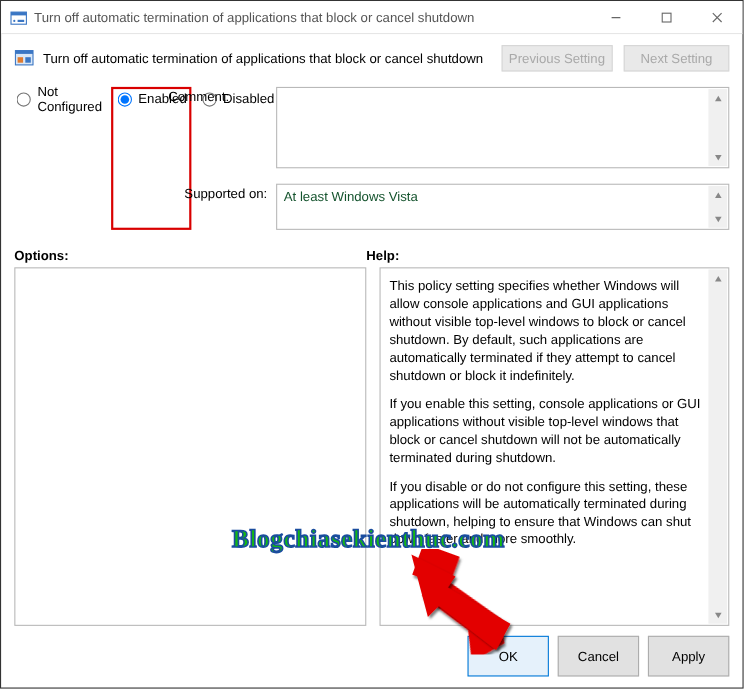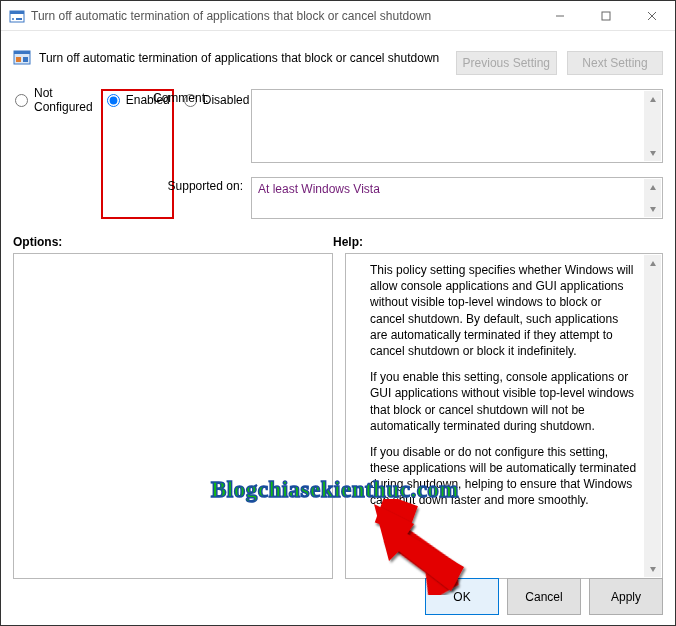--- a/index.html
+++ b/index.html
@@ -55,21 +55,21 @@
   }
   .policy-title { flex:1; font-size:12px; }
   .nav-btn {
     height:24px;
     min-width:96px;
     margin-left:10px;
     background:#e9e9e9;
     border:1px solid #d6d6d6;
     color:#a9a9a9;
     font-size:12px;
-    display:inline-flex; align-items:center; justify-content:center;margin-top:10px;
+    display:inline-flex; align-items:center; justify-content:center;
   }
   
   .mid {
     display:flex;
     padding: 8px 12px 12px 12px;
   }
   .radios {
     width: 140px;
     display:flex;
     flex-direction:row;
@@ -94,21 +94,21 @@
     row-gap: 14px;
   }
   .mid-label { color:#000; padding-top:2px; }
   .supported-label { text-align:right; padding-top:2px; }
   .comment-box, .supported-box {
     position:relative;
     border:1px solid #b9b9b9;
     background:#fff;
     padding:4px 22px 4px 6px;
     font-size:12px;
-    color:#701a75;
+    color:#14532d;
   }
   .comment-box { height:74px; }
   .supported-box { height:42px; }
   .v-scrollbar {
     position:absolute; top:1px; right:1px; bottom:1px;
     width:17px; background:#f0f0f0;
     display:flex; flex-direction:column; justify-content:space-between;
   }
   .v-arrow {
     height:17px; display:flex; align-items:center; justify-content:center;
@@ -132,21 +132,21 @@
     height: 326px;
     border:1px solid #b9b9b9;
     background:#fff;
   }
   .help-pane {
     flex:1;
     height: 326px;
     border:1px solid #b9b9b9;
     background:#fff;
     position:relative;
-    padding: 8px 24px 8px 24px;
+    padding: 8px 24px 8px 8px;
     font-size:12px;
     overflow:hidden;
   }
   .help-pane p { margin:0 0 10px 0; line-height:1.35; }
   
   .btn-row {
     position:absolute;
     right: 12px;
     bottom: 10px;
     display:flex;

